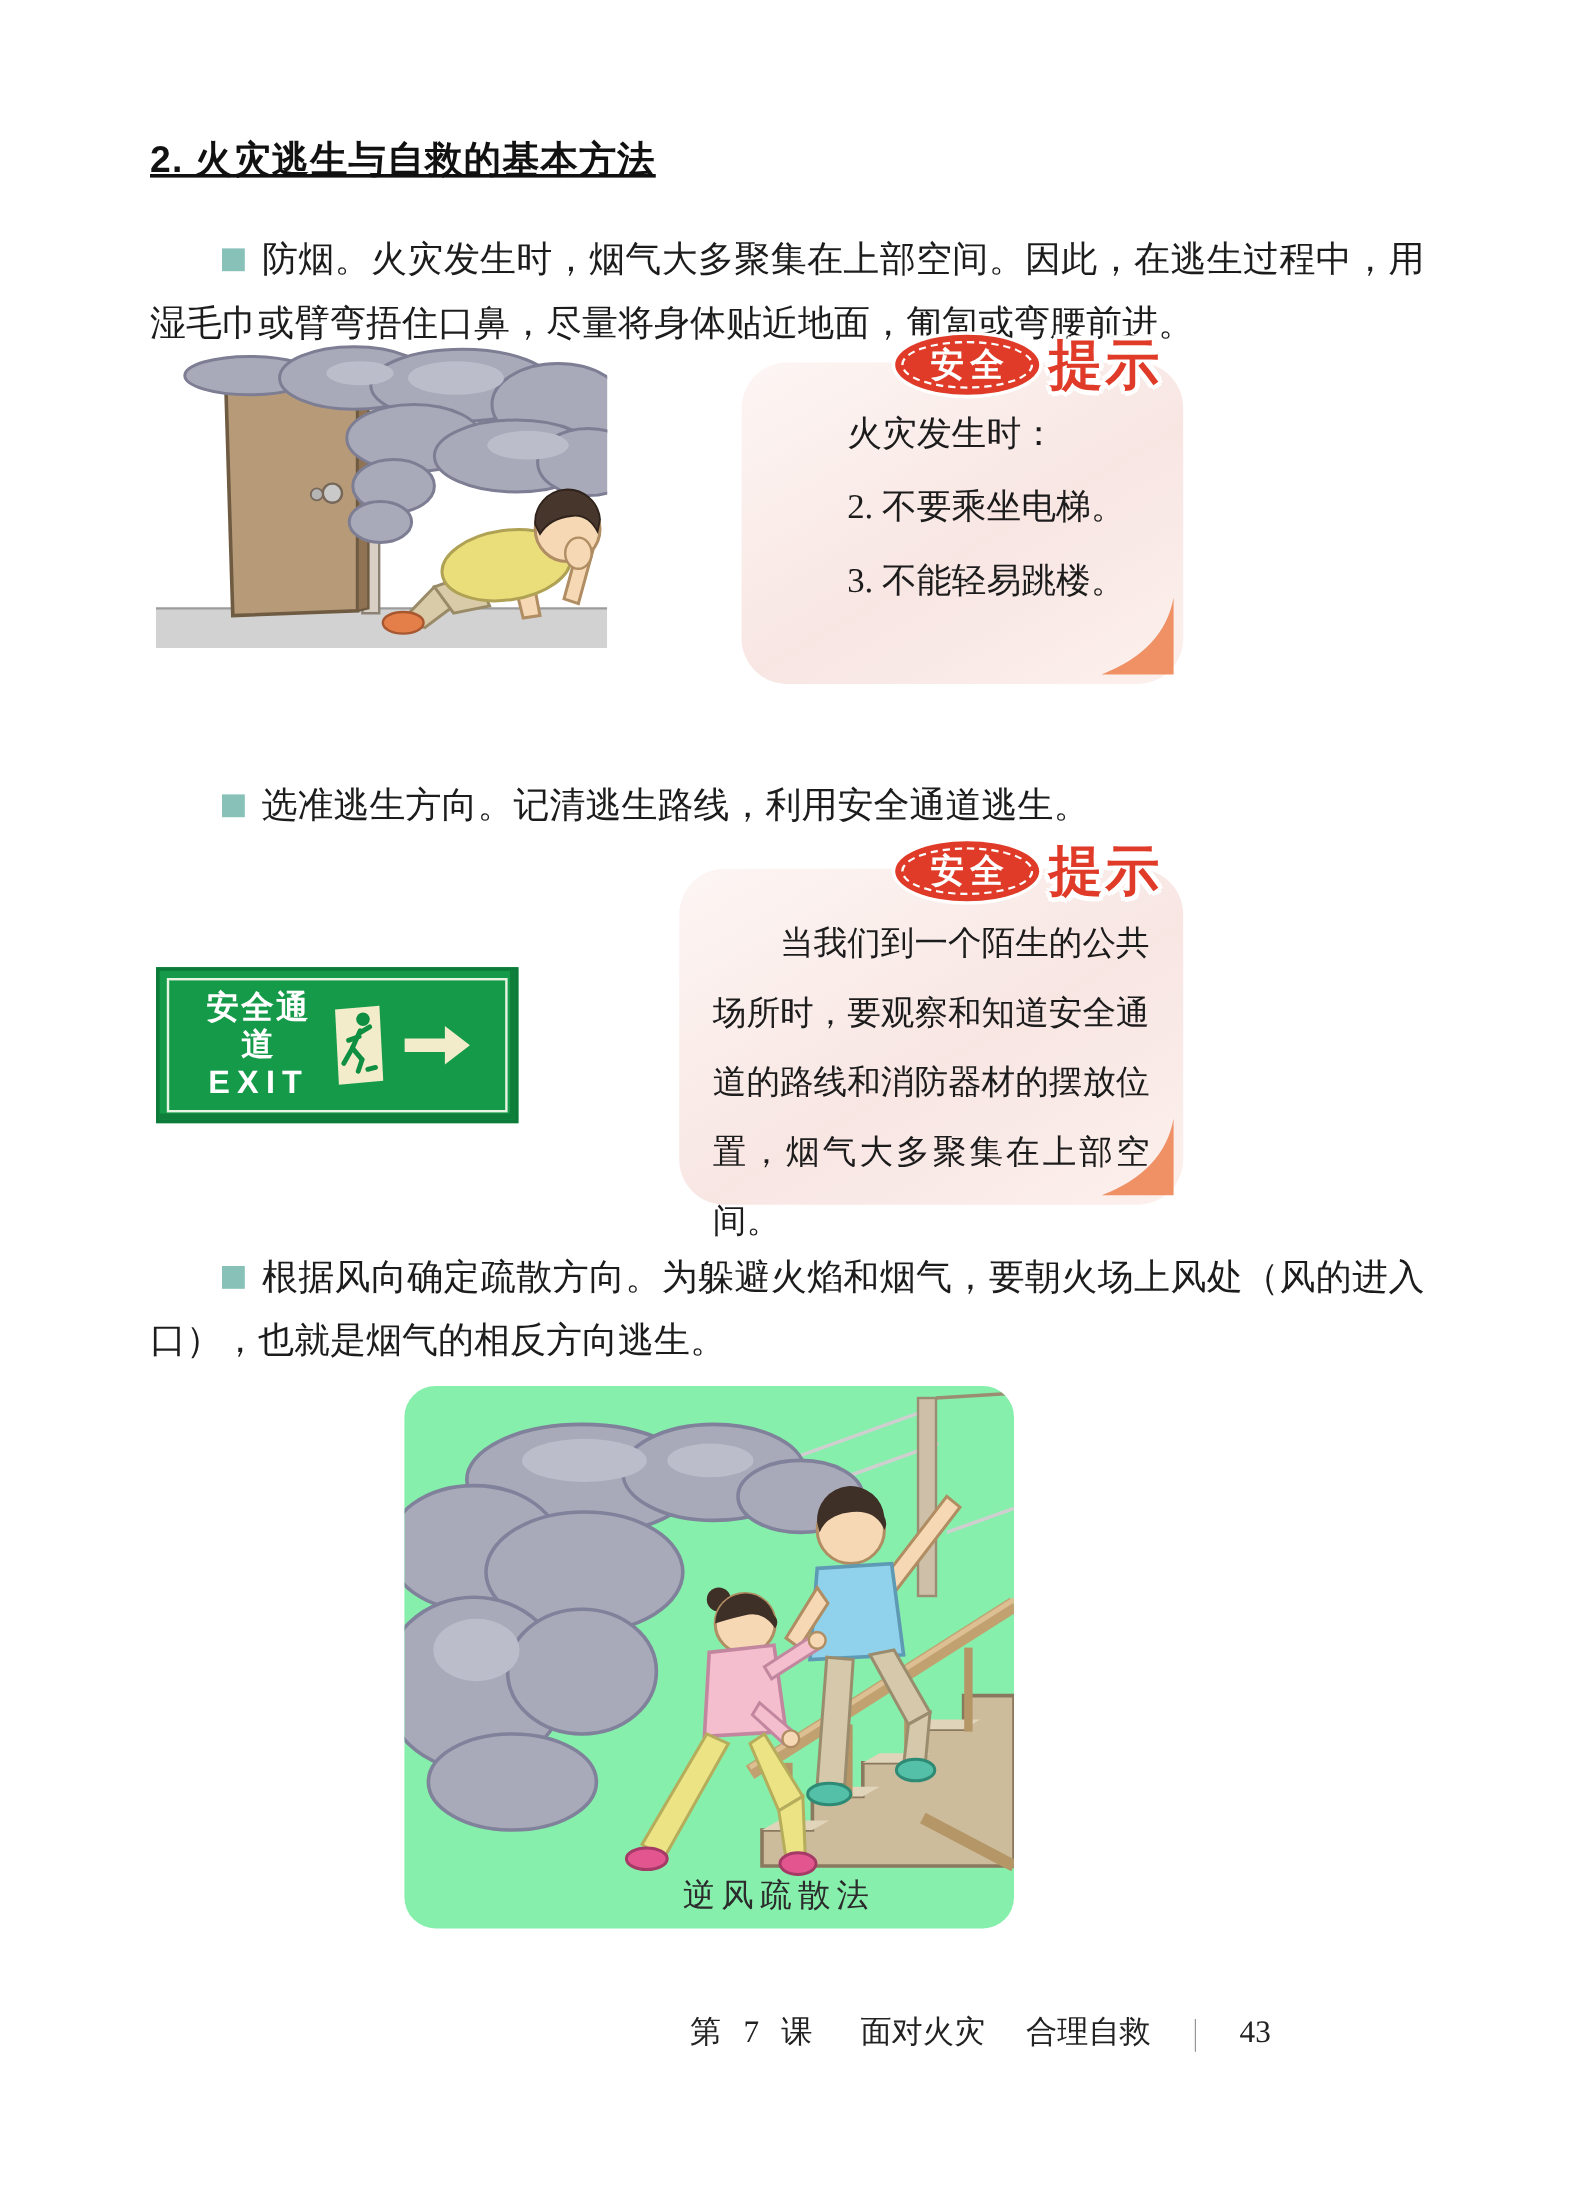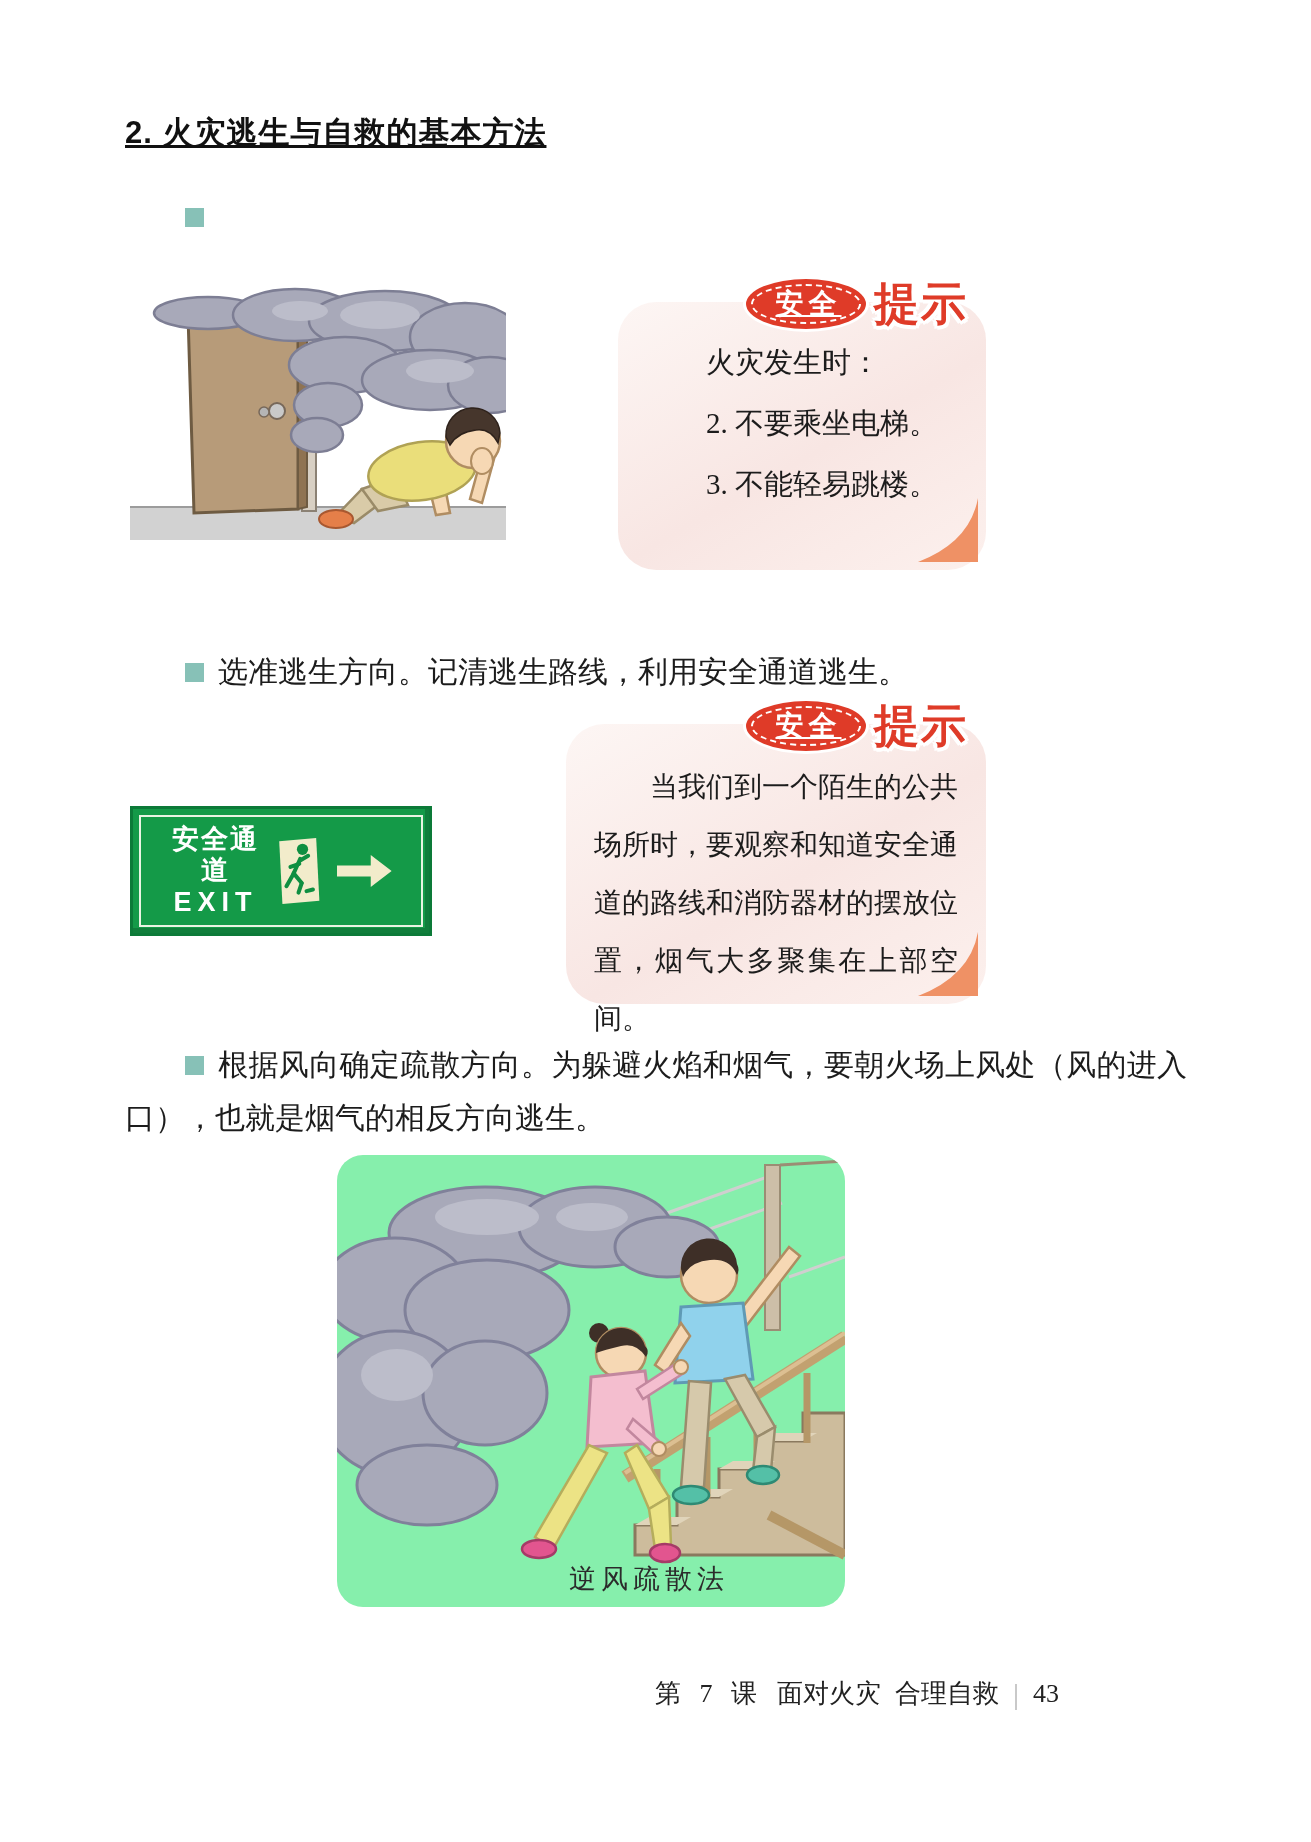--- a/index.html
+++ b/index.html
@@ -47,21 +47,21 @@
   }
   .badge-oval{
     position:relative;width:120px;height:50px;border-radius:50%;
     background:var(--accent-red);box-shadow:0 0 0 3px #ffffff;
     display:flex;align-items:center;justify-content:center;
   }
   .badge-oval::before{
     content:"";position:absolute;inset:5px;border:2px dashed #ffffff;border-radius:50%;
   }
   .badge-oval span{
-    color:#ffffff;font-weight:bold;font-size:28px;letter-spacing:5px;padding-left:5px;text-decoration:underline;
+    color:#ffffff;font-weight:bold;font-size:28px;letter-spacing:5px;padding-left:5px;
   }
   .badge-label{
     color:var(--accent-red);font-weight:bold;font-size:45px;letter-spacing:2px;
     text-shadow:-3px -3px 0 #fff,3px -3px 0 #fff,-3px 3px 0 #fff,3px 3px 0 #fff,
                  0 -4px 0 #fff,0 4px 0 #fff,-4px 0 0 #fff,4px 0 0 #fff;
   }
   .tip-lines{padding:30px 24px 0 88px;font-size:29px;line-height:61px;}
   .tip-text{
     padding:34px 28px 0 28px;font-size:28px;line-height:58px;
     text-indent:2em;text-align:justify;
@@ -87,35 +87,35 @@
   .figure2-bg{
     position:absolute;left:337px;top:1155px;width:508px;height:452px;
     background:#86efac;border-radius:26px;overflow:hidden;
   }
   .fig-caption{
     position:absolute;left:232px;bottom:10px;
     font-size:27px;letter-spacing:5px;color:#2b2b2b;
   }
   .footer{
     position:absolute;right:252px;top:1676px;
-    display:flex;align-items:center;gap:14px;
+    display:flex;align-items:center;gap:34px;
     font-size:26px;color:#222;
   }
   .footer .divider{color:#777;font-size:30px;transform:scaleX(.5);}
   .footer .lesson{letter-spacing:6px;}
 </style>
 </head>
 <body>
 
 <div class="page">
 
   <div class="heading">2. 火灾逃生与自救的基本方法</div>
 
   <p class="para" style="top:190px;">
-    <span class="bullet"></span>
+    <span class="bullet"></span><span>防烟。火灾发生时，烟气大多聚集在上部空间。因此，在逃生过程中，用湿毛巾或臂弯捂住口鼻，尽量将身体贴近地面，匍匐或弯腰前进。</span>
   </p>
 
   <svg class="figure" style="left:130px;top:283px;" width="376" height="257" viewBox="0 0 376 257">
 
     <rect x="0" y="224" width="376" height="33" fill="#d2d2d2"></rect>
     <line x1="0" y1="224" x2="376" y2="224" stroke="#9c9c9c" stroke-width="2"></line>
 
     <polygon points="172,8 186,8 186,228 172,228" fill="#d8d0c4" stroke="#8b8174" stroke-width="2"></polygon>
 
     <g>

